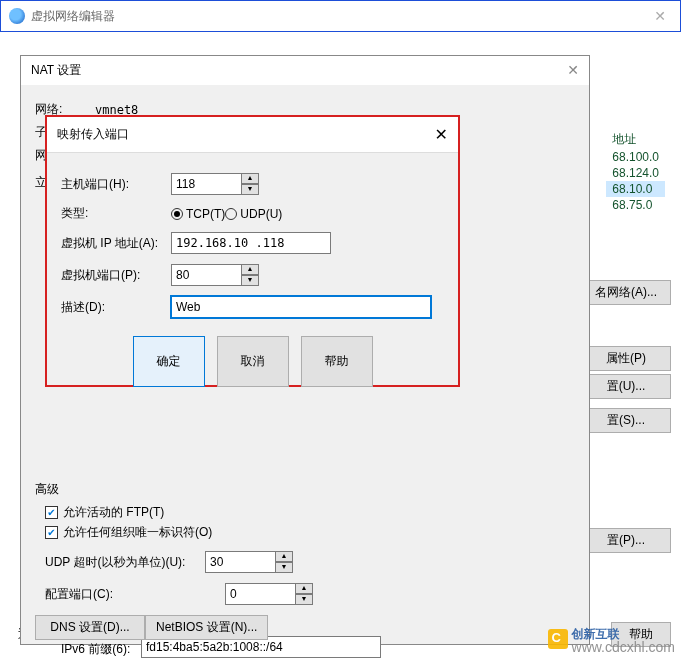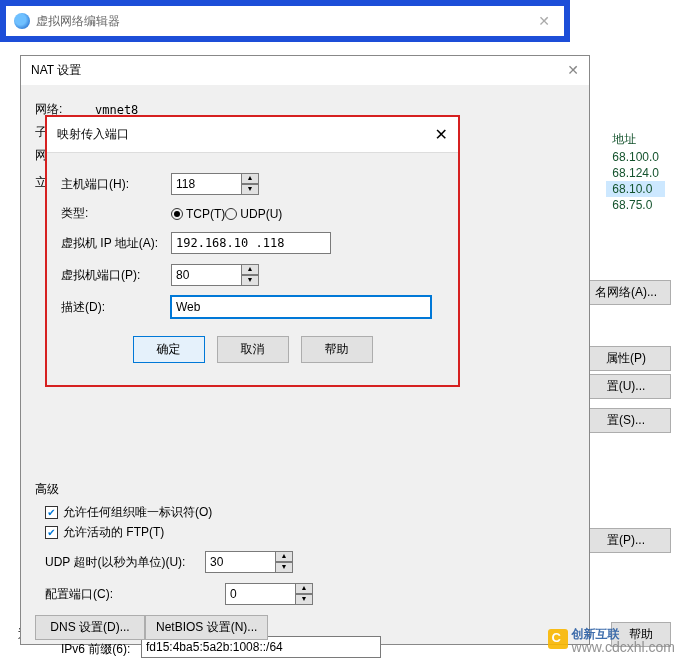--- a/index.html
+++ b/index.html
@@ -1,19 +1,19 @@
 <!DOCTYPE html>
 <html><head>
 <meta charset="utf-8">
 <style>
 * { box-sizing: border-box; font-family: "Microsoft YaHei", "Segoe UI", sans-serif; font-size: 12px; }
 body { margin: 0; background: #fff; width: 681px; height: 658px; overflow: hidden; position: relative; }
 
 
-.main-win { position: absolute; left: 0; top: 0; width: 570px; border: 6px solid #1d4ed8; }
+.main-win { position: absolute; left: 0; top: 0; width: 681px; border: 1px solid #1d4ed8; }
 .main-title { display:flex; align-items:center; padding: 4px 8px; background:#fff; height:30px; }
 .globe-icon { width:16px; height:16px; background: radial-gradient(circle at 40% 40%, #6fc0ff 40%, #1b63c7 90%); border-radius:50%; margin-right:6px; }
 .main-title-text { color:#666; }
 .main-close { margin-left:auto; color:#aaa; font-size:14px; padding:2px 6px; }
 
 .bg-list { position:absolute; right:16px; top:90px; color:#14532d;margin-top:40px; }
 .bg-list div { padding:1px 6px; }
 .bg-list .sel { background:#cde8ff; }
 
 .right-btns { position:absolute; right:10px; }
@@ -38,21 +38,21 @@
 .mlabel { width:110px; }
 .tinput { background:#fff; border:1px solid #7a7a7a; padding:2px 4px; height:22px; }
 .spinner { width:92px; display:flex; }
 .spinner input { width:70px; border:1px solid #7a7a7a; border-right:none; padding:2px 4px; text-align:left; }
 .spin-btns { display:flex; flex-direction:column; }
 .spin-btns div { width:18px; height:11px; border:1px solid #7a7a7a; background:#e1e1e1; font-size:7px; line-height:8px; text-align:center; cursor:pointer;}
 .radio { width:12px; height:12px; border:1px solid #333; border-radius:50%; display:inline-flex; align-items:center; justify-content:center; margin-right:3px; vertical-align:middle;}
 .radio.checked::after { content:""; width:6px; height:6px; background:#000; border-radius:50%; }
 .desc-input { width:260px; border:1px solid #0078d7; outline:1px solid #0078d7; }
 .map-btns { display:flex; gap:12px; justify-content:center; margin-top:18px; }
-.map-btns .btn { min-width:72px; padding:4px 10px; }
+.map-btns .btn { min-width:72px; padding:16px 10px; }
 .map-btns .ok { background:#e5f1fb; border-color:#0078d7; }
 
 
 .adv { margin-top:290px; }
 .adv-title { margin:4px 0 6px 0; }
 .cbrow { display:flex; align-items:center; margin:3px 0 3px 10px; }
 .cb { width:13px; height:13px; border:1px solid #333; background:#fff; margin-right:5px; display:inline-flex; align-items:center; justify-content:center; font-size:10px; color:#0078d7;}
 .cb.checked::after{ content:"✔"; font-size:10px; line-height:10px;}
 .adv .mrow { margin-left:10px; }
 .ipv6row{ margin-left:26px; display:flex; align-items:flex-end; margin-top:4px;}
@@ -116,25 +116,25 @@
         <span>网</span>
       </div>
     <div class="field-row" style="margin-top:10px;">
         <span>立</span>
       </div>
 
     <div class="adv">
       <div class="adv-title">高级</div>
       <div class="cbrow">
         <span class="cb checked"></span>
-        <span>允许任何组织唯一标识符(O)</span>
+        <span>允许活动的 FTP(T)</span>
       </div>
       <div class="cbrow">
         <span class="cb checked"></span>
-        <span>允许活动的 FTP(T)</span>
+        <span>允许任何组织唯一标识符(O)</span>
       </div>
       <div class="mrow">
         <span style="width:160px;">UDP 超时(以秒为单位)(U):</span>
         <span class="spinner">
           <input value="30" style="">
           <span class="spin-btns">
               <div>▲</div>
               <div>▼</div>
             </span>
         </span>

